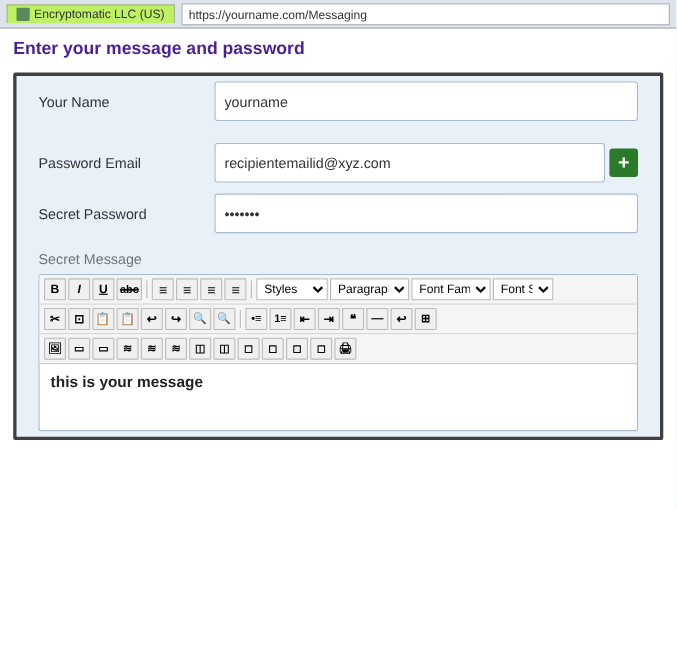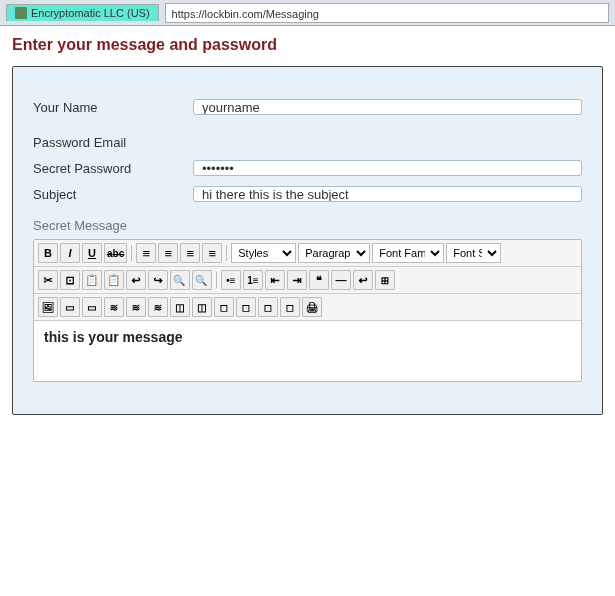--- a/index.html
+++ b/index.html
@@ -15,21 +15,21 @@
       display: flex;
       align-items: center;
       background: #dde3ea;
       border-bottom: 1px solid #aaa;
       padding: 3px 6px;
       height: 26px;
     }
     .browser-tab {
       display: flex;
       align-items: center;
-      background: #5eead4;
+      background: #bef264;
       border: 1px solid #aaa;
       border-bottom: none;
       padding: 2px 8px;
       font-size: 11px;
       color: #333;
       gap: 4px;
     }
     .tab-favicon {
       width: 12px;
       height: 12px;
@@ -47,50 +47,50 @@
       height: 20px;
       line-height: 16px;
     }
 
     
     .page-content {
       padding: 10px 12px;
     }
 
     .page-title {
-      color: #7f1d1d;
+      color: #4c1d95;
       font-size: 16px;
       font-weight: bold;
       margin-bottom: 12px;
     }
 
     
     .form-container {
       background: #e8f0f8;
-      border: 1px solid #404040;
+      border: 3px solid #404040;
       border-radius: 2px;
-      padding: 32px 20px;
+      padding: 5px 20px;
     }
 
     .form-row {
       display: flex;
       align-items: center;
       margin-bottom: 10px;
     }
 
     .form-label {
       width: 160px;
       font-size: 13px;
       color: #333;
       flex-shrink: 0;
     }
 
     .form-input {
       flex: 1;
-      height: 16px;
+      height: 36px;
       border: 1px solid #aabbd0;
       border-radius: 3px;
       padding: 4px 8px;
       font-size: 13px;
       background: #fff;
       color: #333;
     }
 
     .recipient-wrapper {
       flex: 1;
@@ -214,51 +214,53 @@
   </style>
 </head>
 <body>
 
 <div class="browser-bar">
   <div class="browser-tab">
     <div class="tab-favicon"></div>
     <span>Encryptomatic LLC (US)</span>
   </div>
   <div class="browser-url">
-    <span>https://lockbin.com/Messaging</span>
+    <span>https://yourname.com/Messaging</span>
   </div>
 </div>
 
 <div class="page-content">
   <div class="page-title">Enter your message and password</div>
 
   <div class="form-container">
 
     <div class="form-row">
       <label class="form-label">Your Name</label>
       <input class="form-input" type="text" value="yourname" style="">
     </div>
 
     <div class="form-row">
     </div>
 
     <div class="form-row">
       <label class="form-label">Password Email</label>
+      <div class="recipient-wrapper">
+        <input class="form-input" type="text" value="recipientemailid@xyz.com" style="">
+        <button class="add-btn">
+          <span>+</span>
+        </button>
+      </div>
     </div>
 
 
     <div class="form-row">
       <label class="form-label">Secret Password</label>
       <input class="form-input" type="password" value="1234567" style="">
     </div>
 
-    <div class="form-row">
-      <label class="form-label">Subject</label>
-      <input class="form-input" type="text" value="hi there this is the subject" style="">
-    </div>
 
     <div>
       <div class="secret-message-label">Secret Message</div>
 
       <div class="editor-container">
 
         <div class="toolbar-row1">
           <button class="tb-btn tb-btn-bold">
               <span>B</span>
             </button>

